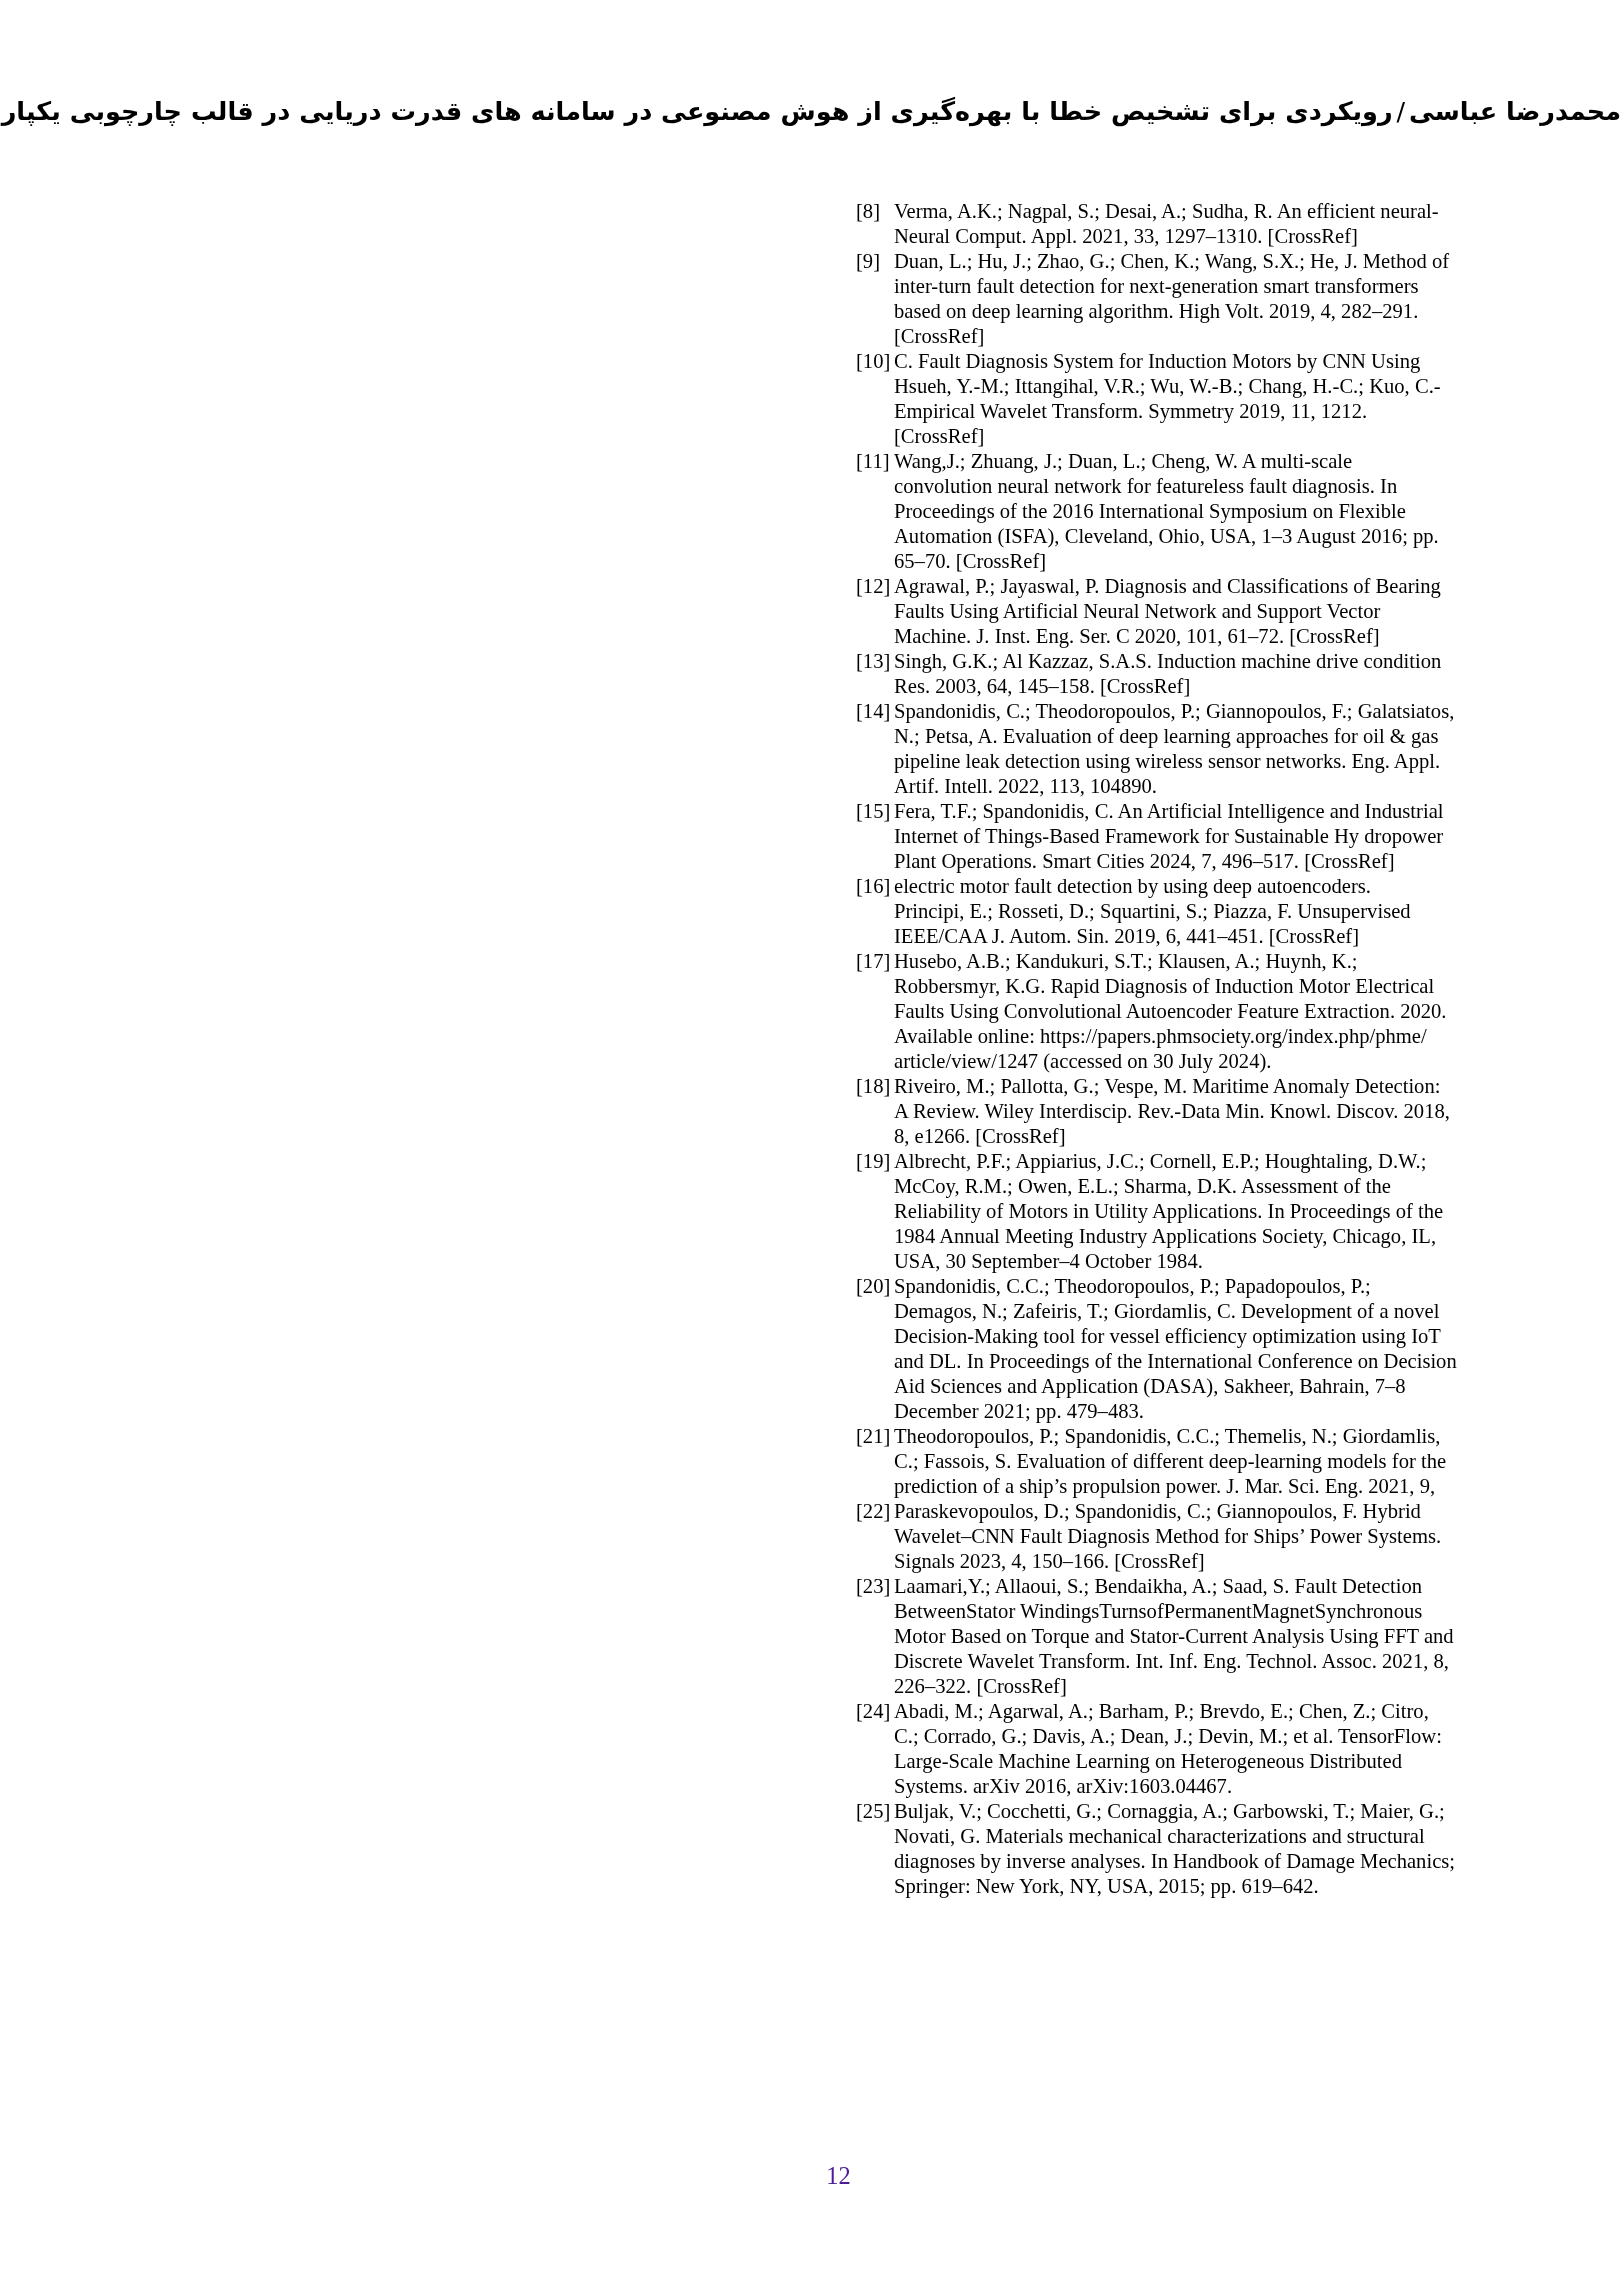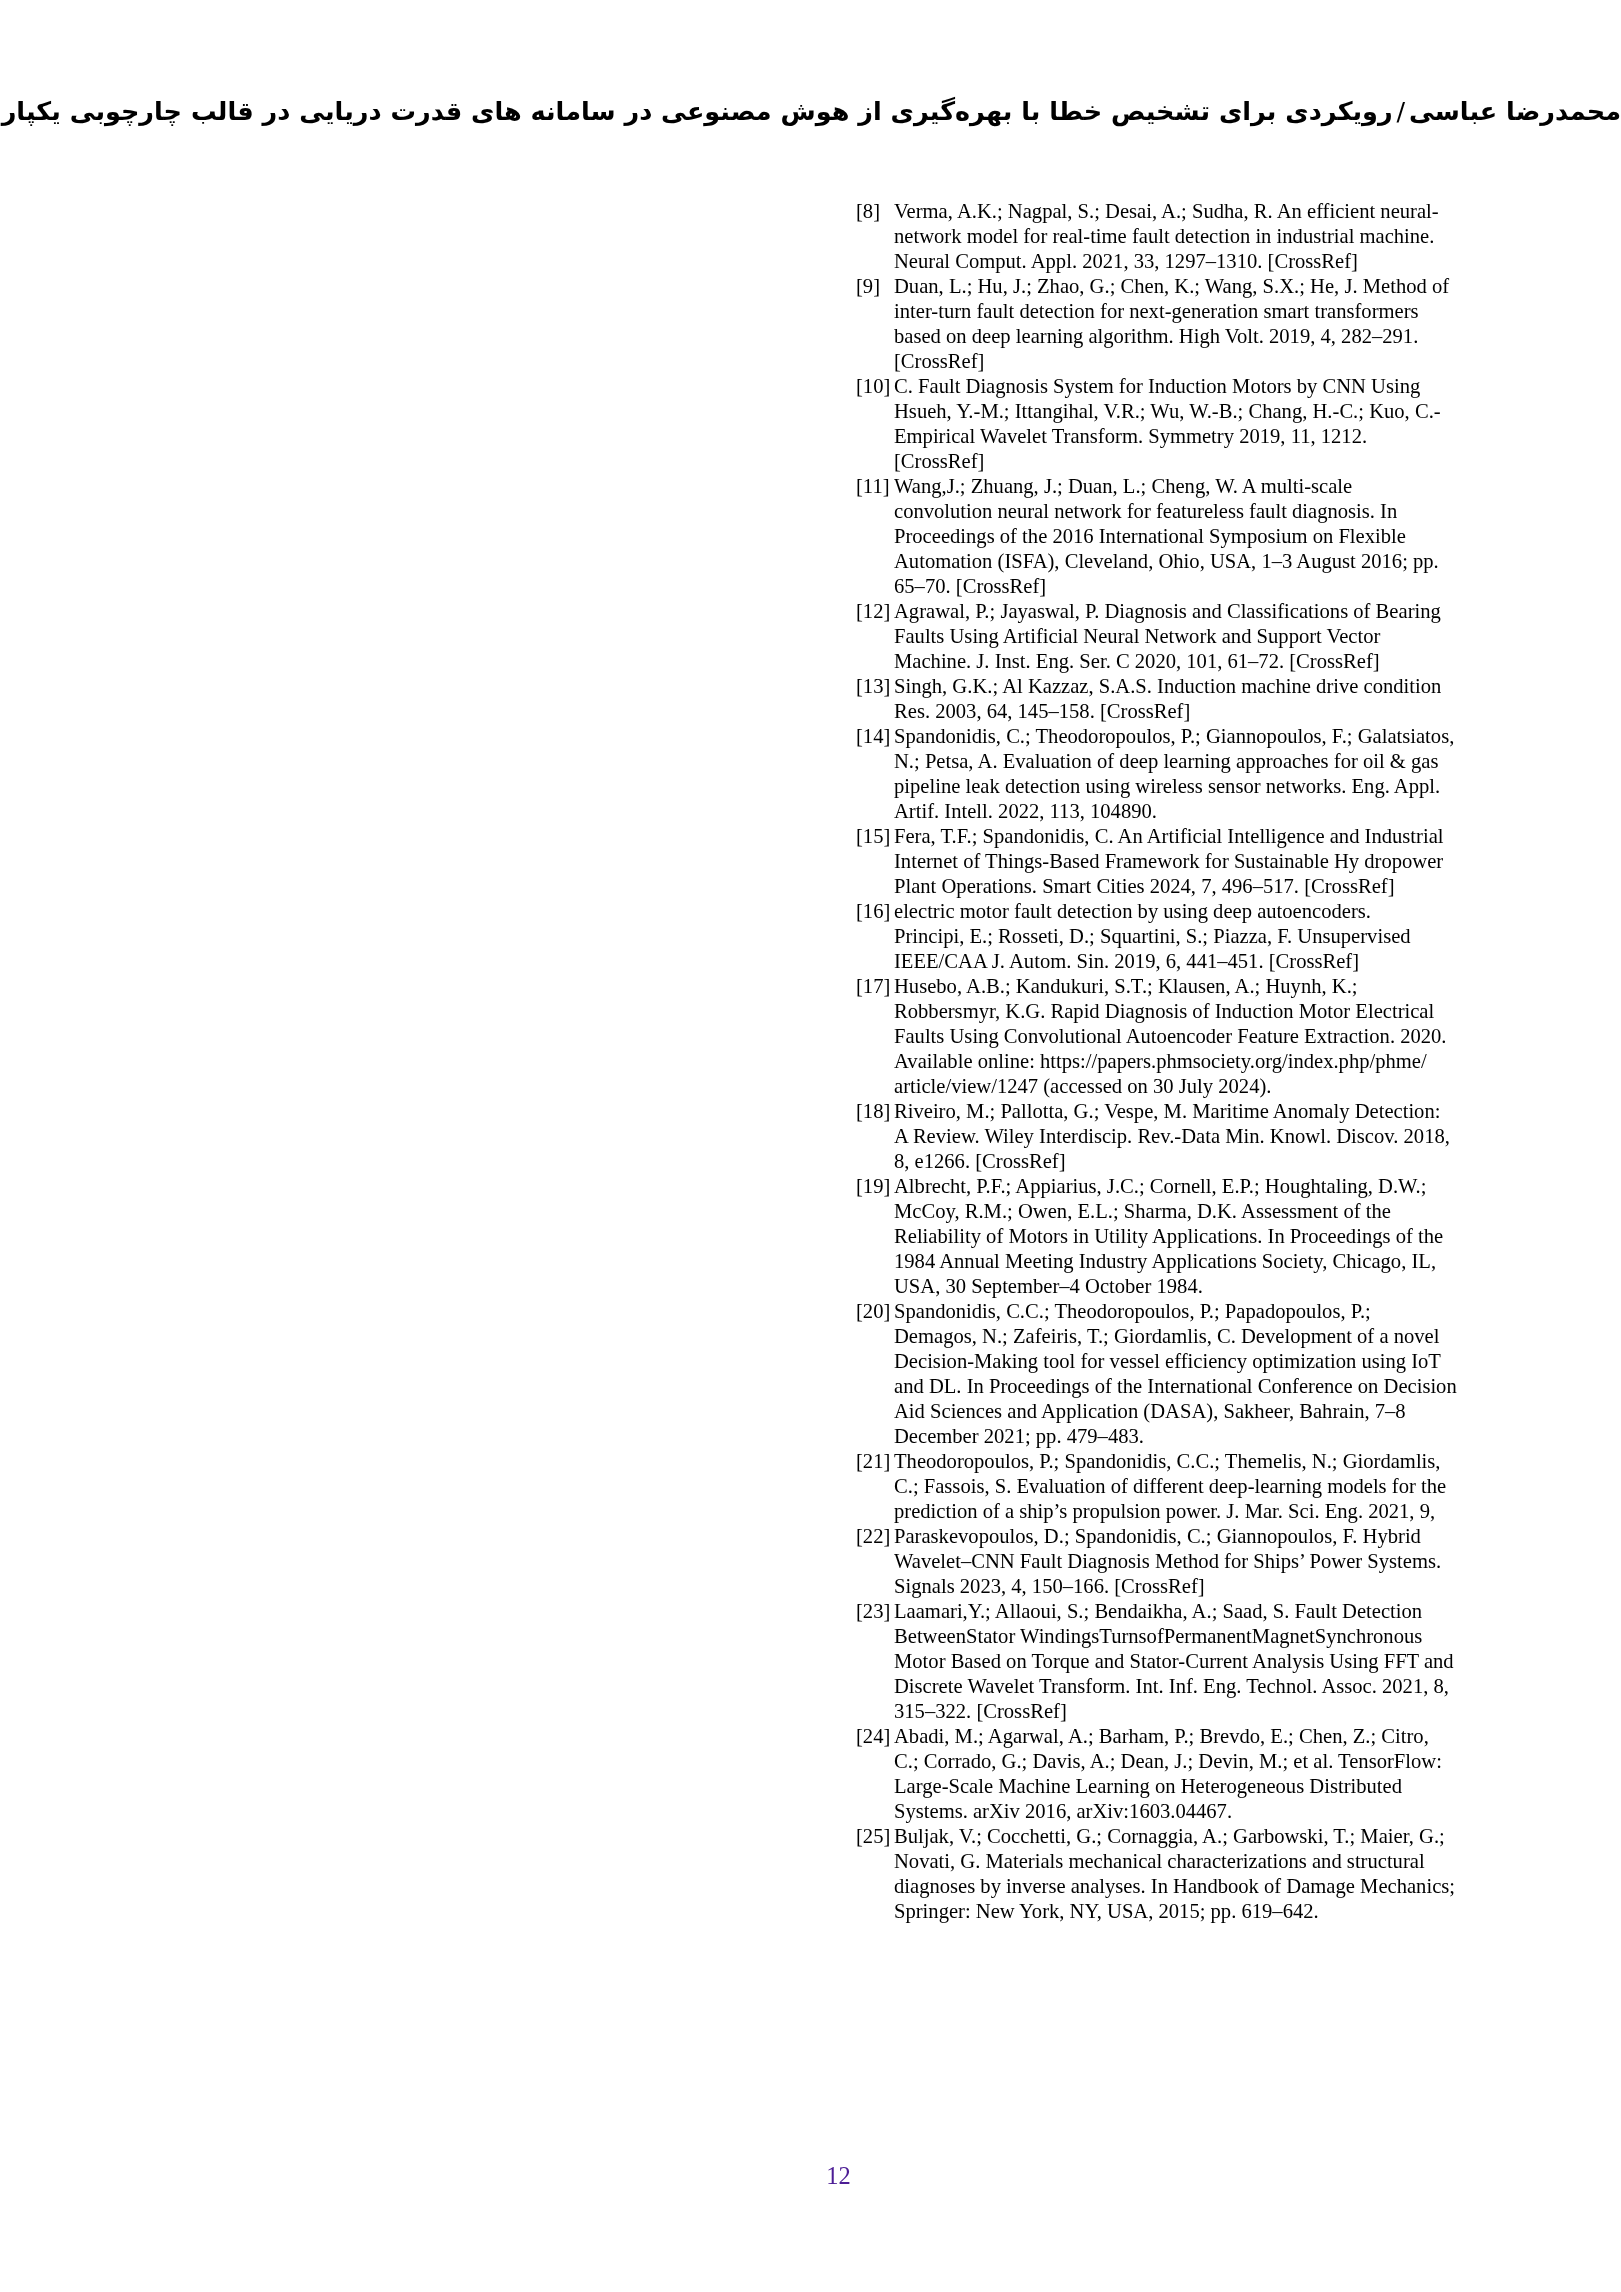--- a/index.html
+++ b/index.html
@@ -74,21 +74,20 @@
 
   <div class="header">
     <span class="header-author">محمدرضا عباسی</span><span class="header-sep">/</span><span class="header-title">رویکردی برای تشخیص خطا با بهره‌گیری از هوش مصنوعی در سامانه های قدرت دریایی در قالب چارچوبی یکپارچه از دوقلوی دیجیتال</span>
   </div>
 
   <div class="refs" id="refs">
       <div class="ref">
         <div class="ref-num">[8]</div>
         <div class="ref-body">
           <div class="ref-line">Verma, A.K.; Nagpal, S.; Desai, A.; Sudha, R. An efficient neural-</div>
-          <div class="ref-line">network model for real-time fault detection in industrial machine.</div>
           <div class="ref-line">Neural Comput. Appl. 2021, 33, 1297–1310. [CrossRef]</div>
         </div>
       </div>
       <div class="ref">
         <div class="ref-num">[9]</div>
         <div class="ref-body">
           <div class="ref-line">Duan, L.; Hu, J.; Zhao, G.; Chen, K.; Wang, S.X.; He, J. Method of</div>
           <div class="ref-line">inter-turn fault detection for next-generation smart transformers</div>
           <div class="ref-line">based on deep learning algorithm. High Volt. 2019, 4, 282–291.</div>
           <div class="ref-line">[CrossRef]</div>
@@ -208,21 +207,21 @@
           <div class="ref-line">Signals 2023, 4, 150–166. [CrossRef]</div>
         </div>
       </div>
       <div class="ref">
         <div class="ref-num">[23]</div>
         <div class="ref-body">
           <div class="ref-line">Laamari,Y.; Allaoui, S.; Bendaikha, A.; Saad, S. Fault Detection</div>
           <div class="ref-line">BetweenStator WindingsTurnsofPermanentMagnetSynchronous</div>
           <div class="ref-line">Motor Based on Torque and Stator-Current Analysis Using FFT and</div>
           <div class="ref-line">Discrete Wavelet Transform. Int. Inf. Eng. Technol. Assoc. 2021, 8,</div>
-          <div class="ref-line">315–322. [CrossRef]</div>
+          <div class="ref-line">226–322. [CrossRef]</div>
         </div>
       </div>
       <div class="ref">
         <div class="ref-num">[24]</div>
         <div class="ref-body">
           <div class="ref-line">Abadi, M.; Agarwal, A.; Barham, P.; Brevdo, E.; Chen, Z.; Citro,</div>
           <div class="ref-line">C.; Corrado, G.; Davis, A.; Dean, J.; Devin, M.; et al. TensorFlow:</div>
           <div class="ref-line">Large-Scale Machine Learning on Heterogeneous Distributed</div>
           <div class="ref-line">Systems. arXiv 2016, arXiv:1603.04467.</div>
         </div>

